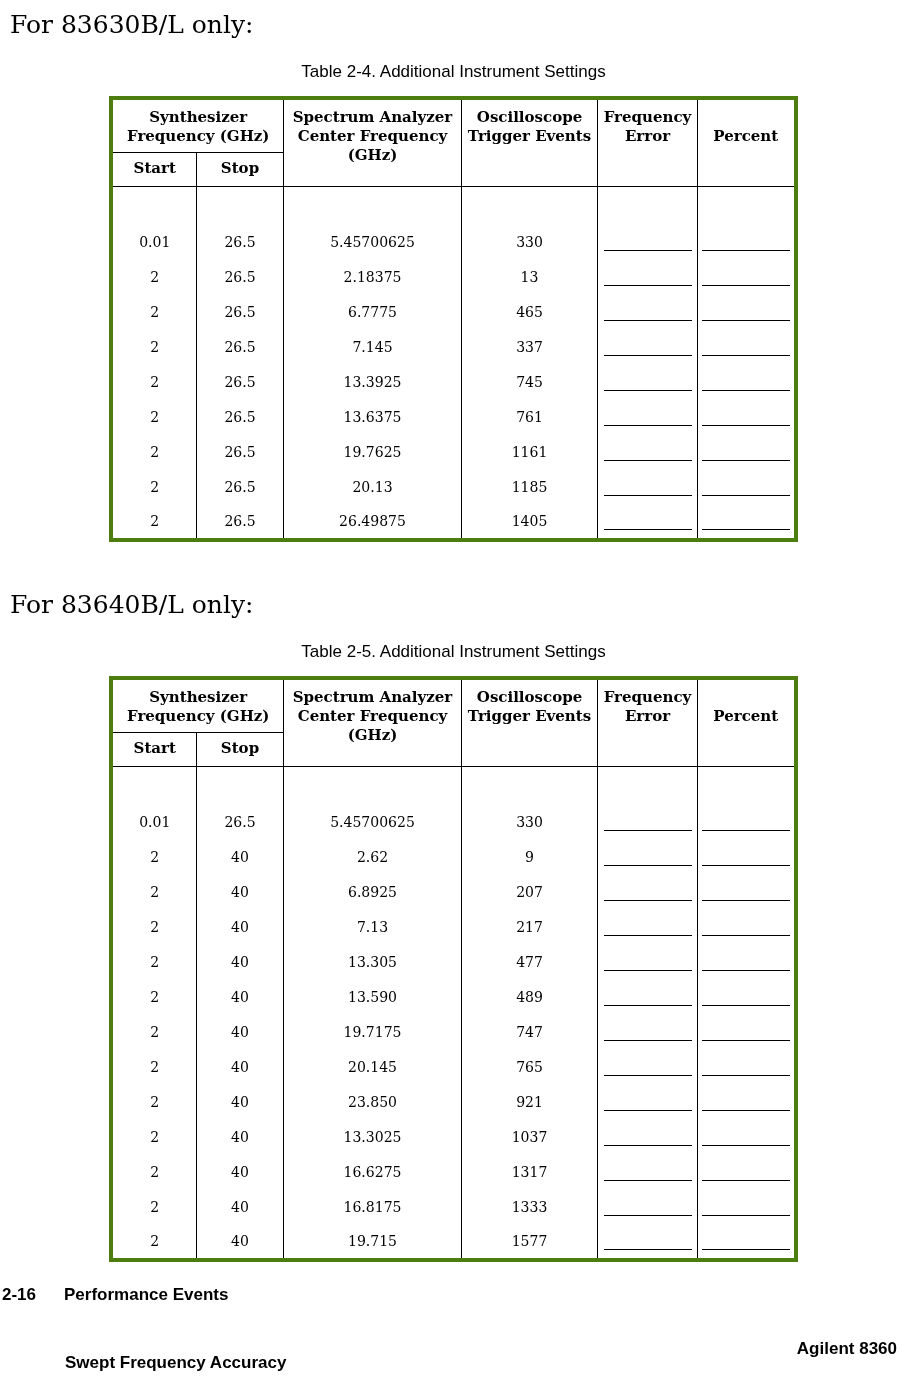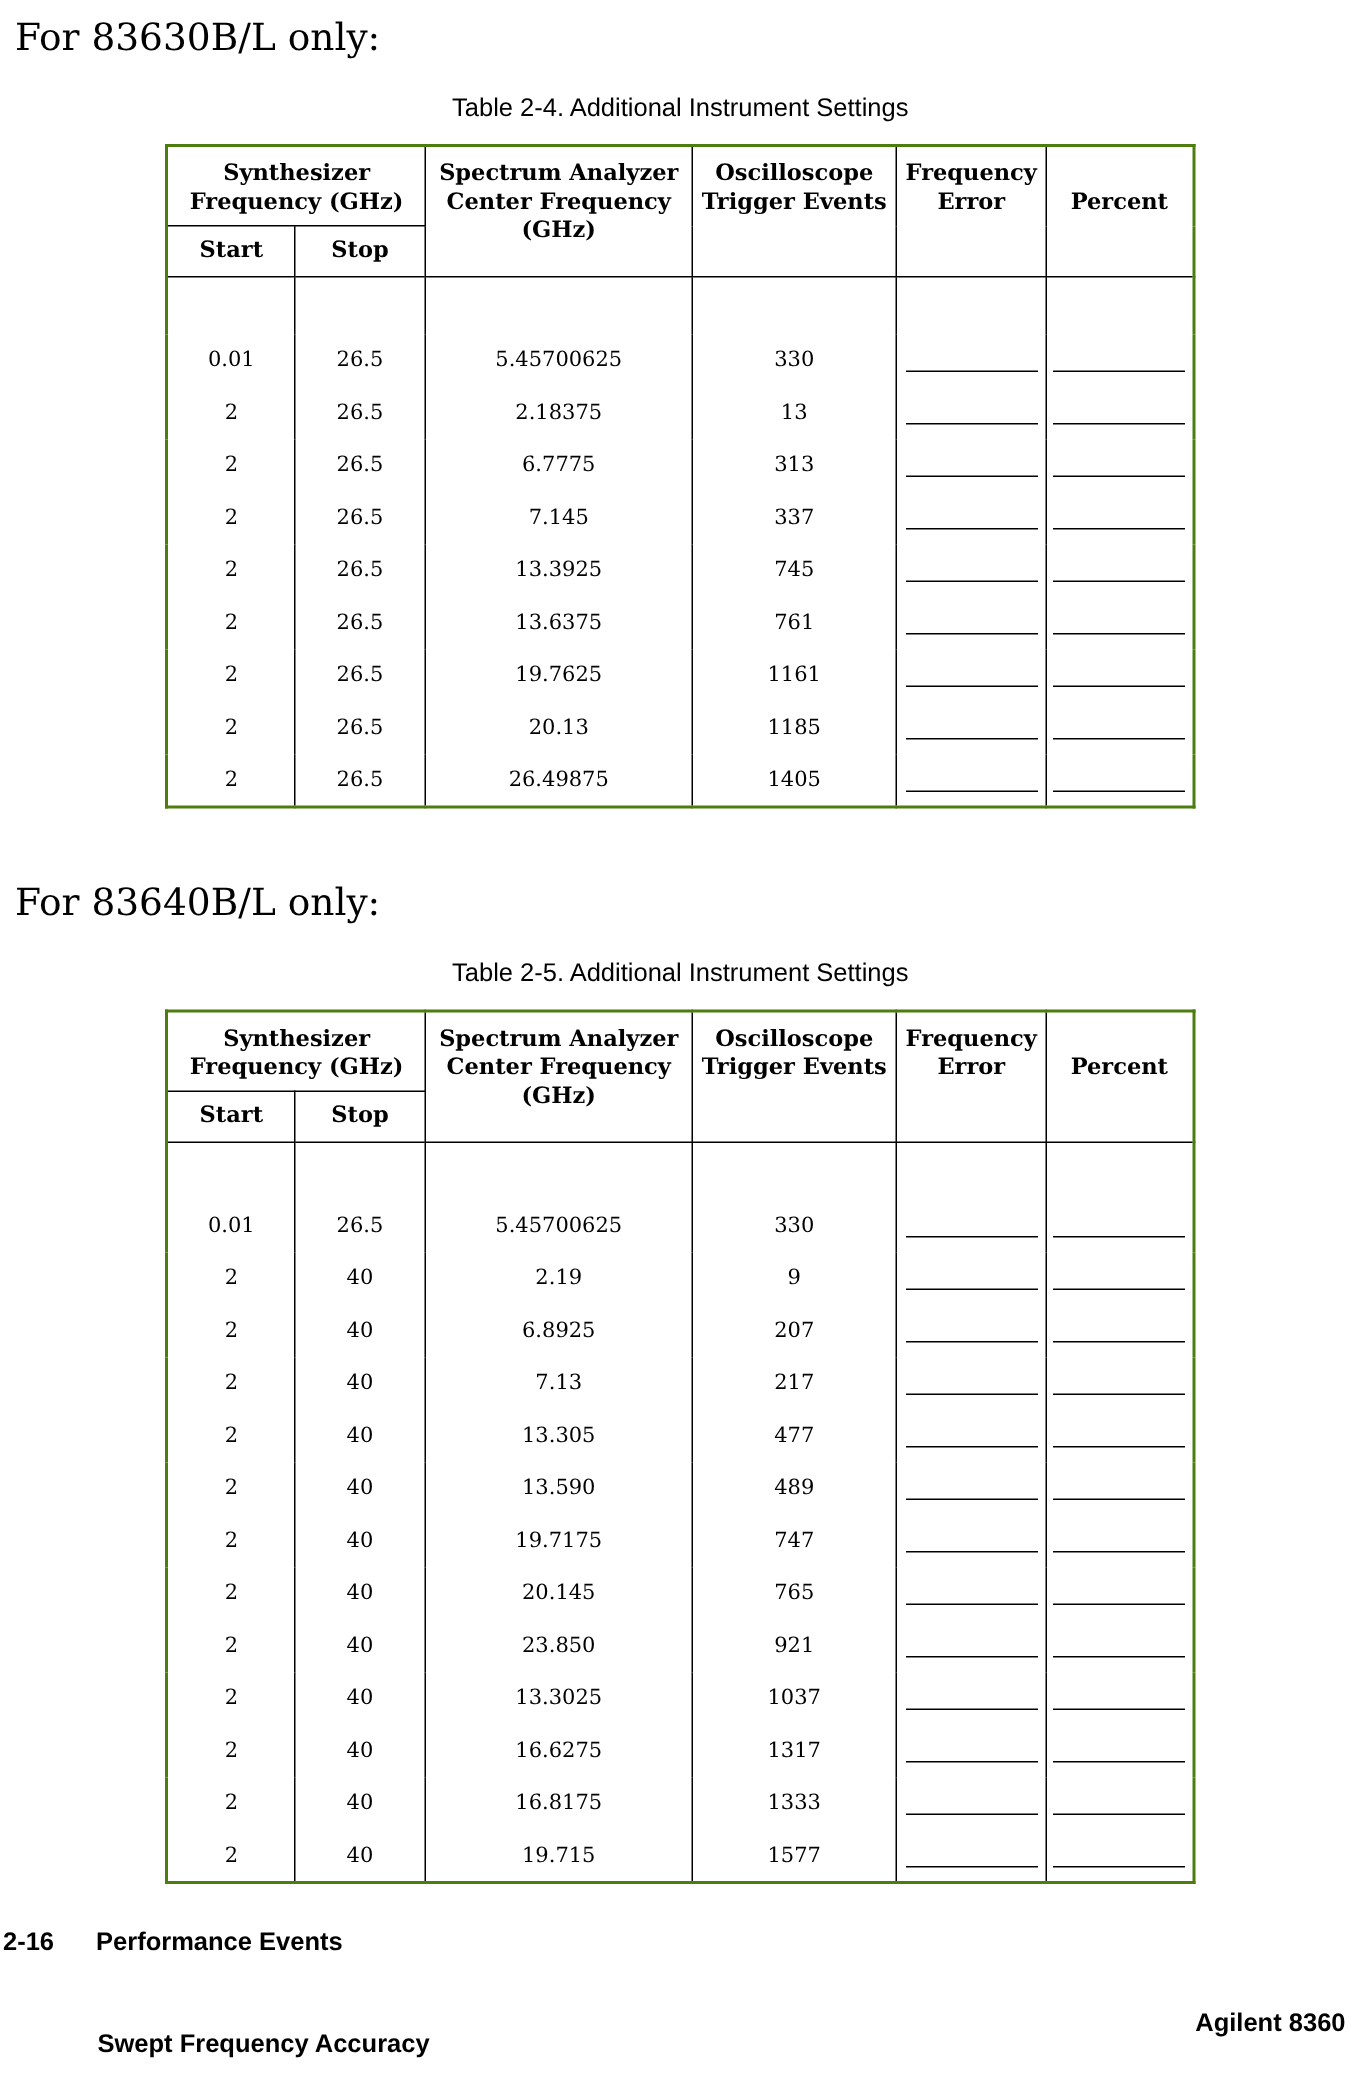--- a/index.html
+++ b/index.html
@@ -29,21 +29,21 @@
     font-size: 17px;
     text-align: center;
     margin: 22px 0 14px 0;
   }
 
   table.settings-table {
     border-collapse: collapse;
     table-layout: fixed;
     width: 684px;
     margin: 0 auto;
-    border: 2px solid #4d7c0f;
+    border: 4px solid #4d7c0f;
     padding-left: 42px;
   }
   .settings-table th,
   .settings-table td {
     border-left: 1px solid #000;
     border-right: 1px solid #000;
     padding: 0 4px;
     text-align: center;
   }
   .settings-table thead th {
@@ -153,21 +153,21 @@
             <td>26.5</td>
             <td>2.18375</td>
             <td>13</td>
             <td><span class="blank-line"></span></td>
             <td><span class="blank-line"></span></td>
           </tr>
           <tr>
             <td>2</td>
             <td>26.5</td>
             <td>6.7775</td>
-            <td>313</td>
+            <td>465</td>
             <td><span class="blank-line"></span></td>
             <td><span class="blank-line"></span></td>
           </tr>
           <tr>
             <td>2</td>
             <td>26.5</td>
             <td>7.145</td>
             <td>337</td>
             <td><span class="blank-line"></span></td>
             <td><span class="blank-line"></span></td>
@@ -260,21 +260,21 @@
             <td>0.01</td>
             <td>26.5</td>
             <td>5.45700625</td>
             <td>330</td>
             <td><span class="blank-line"></span></td>
             <td><span class="blank-line"></span></td>
           </tr>
           <tr>
             <td>2</td>
             <td>40</td>
-            <td>2.19</td>
+            <td>2.62</td>
             <td>9</td>
             <td><span class="blank-line"></span></td>
             <td><span class="blank-line"></span></td>
           </tr>
           <tr>
             <td>2</td>
             <td>40</td>
             <td>6.8925</td>
             <td>207</td>
             <td><span class="blank-line"></span></td>

